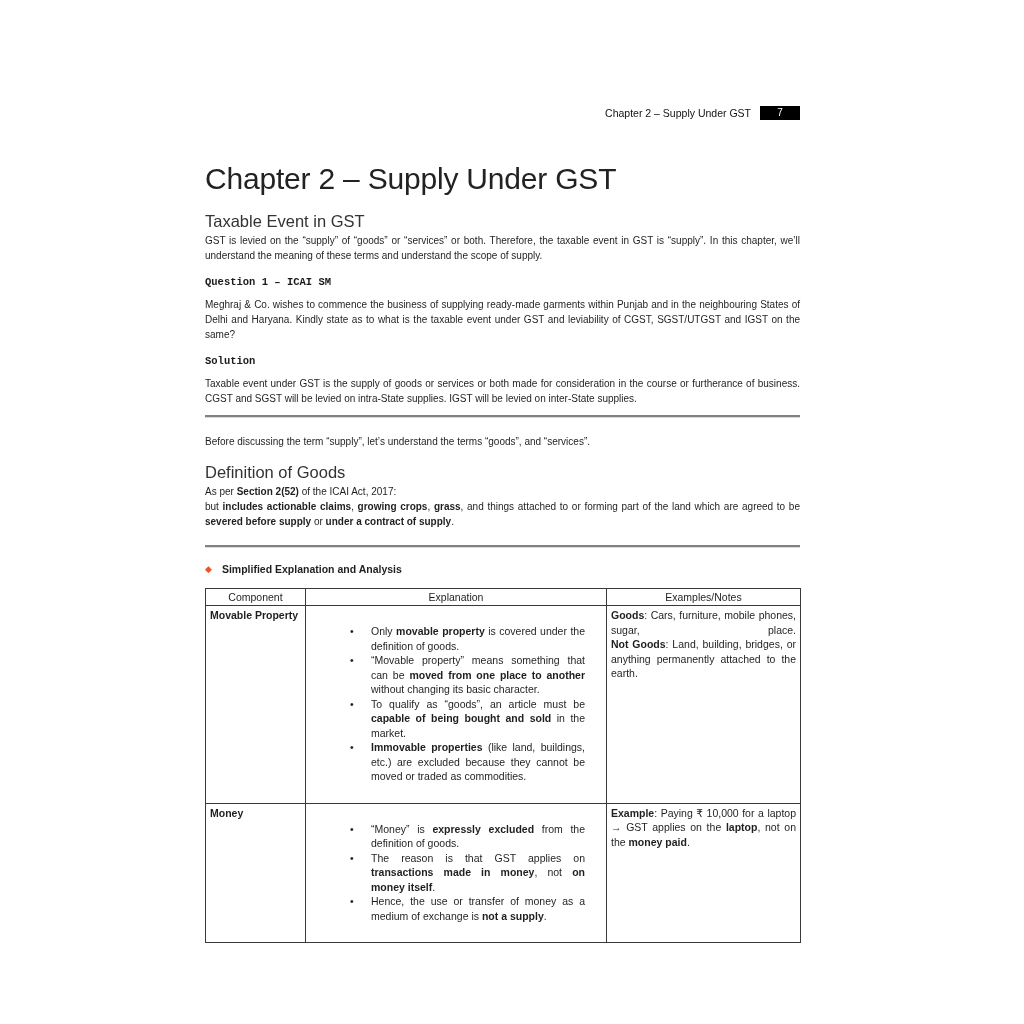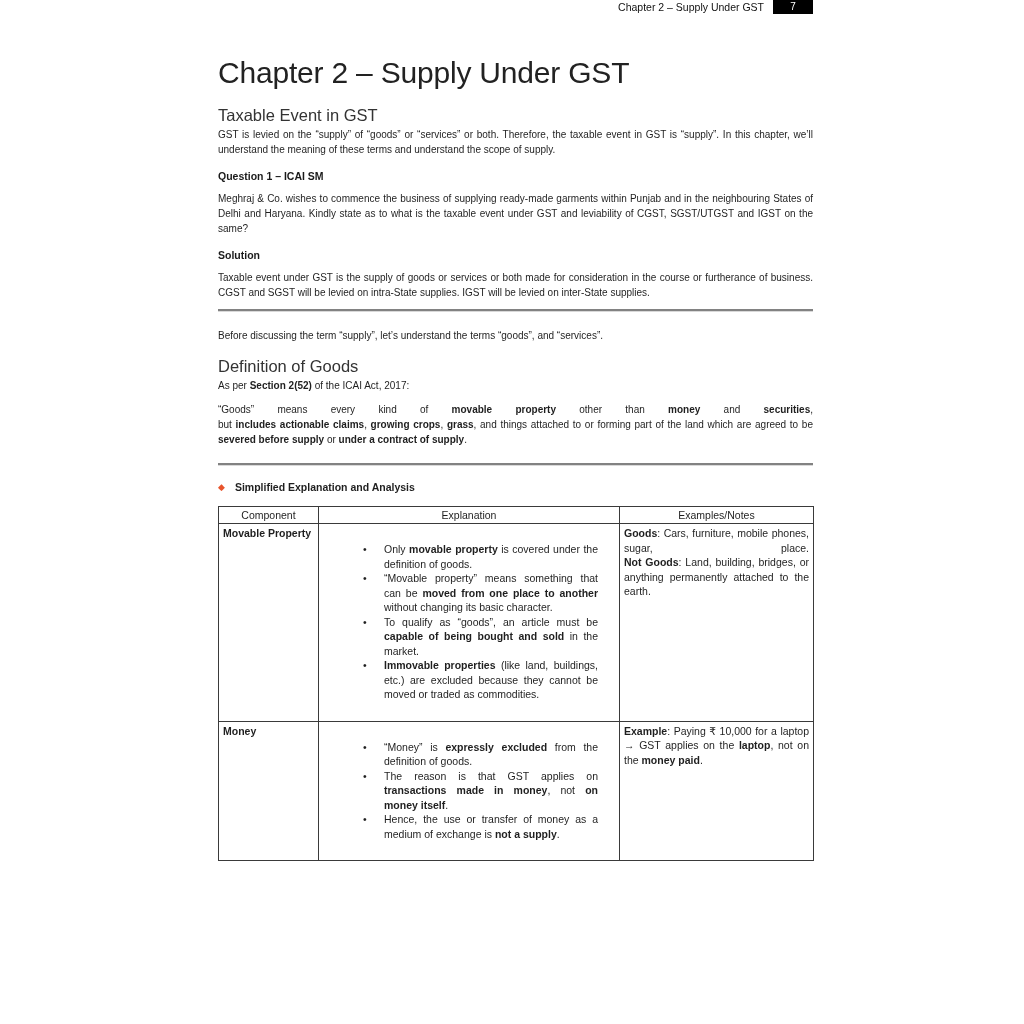--- a/index.html
+++ b/index.html
@@ -1,31 +1,31 @@
 <!DOCTYPE html>
 <html><head>
 <meta charset="utf-8">
 <style>
   html,body{margin:0;padding:0;background:#ffffff;}
   body{width:1024px;height:1024px;position:relative;overflow:hidden;
        font-family:"Liberation Sans","DejaVu Sans",sans-serif;color:#1f1f1f;}
-  .content{position:absolute;left:218px;top:0;width:595px;}
+  .content{position:absolute;left:205px;top:0;width:595px;padding-top:106px;}
 
   
   .pg-header{display:flex;justify-content:flex-end;align-items:center;gap:9px;
              font-size:10.5px;line-height:14px;color:#111;}
   .badge{background:#000;color:#fff;width:40px;height:14px;display:flex;
          align-items:center;justify-content:center;font-size:10px;}
 
   
   .doc-title{font-size:30px;font-weight:400;letter-spacing:-0.2px;color:#222;
              margin:41px 0 0 0;line-height:36px;}
   h2.sec{font-size:16.5px;font-weight:400;color:#333;margin:14px 0 0 0;line-height:20px;}
   h2.sec.def{margin-top:13px;}
-  h3.sub{font-size:10.5px;font-weight:700;margin:12px 0 0 0;line-height:14px;color:#1a1a1a;}
+  h3.sub{font-size:10.5px;font-weight:700;margin:12px 0 0 0;line-height:14px;color:#1a1a1a;font-family:Liberation Mono, monospace;}
 
   p,.bodytext{margin:0;font-size:10px;line-height:15px;color:#1f1f1f;}
   .just{text-align:justify;}
   .jlast{text-align:justify;text-align-last:justify;}
   .mt2{margin-top:2px;}.mt8{margin-top:8px;}.mt9{margin-top:9px;}.mt17{margin-top:17px;}
 
   .rule{border:0;height:0;border-top:2px solid #828282;box-shadow:0 1px 0 #d9d9d9;
         margin:9px 0 0 0;}
   .rule2{margin-top:16px;}
 
@@ -77,21 +77,20 @@
     <p class="just mt8">Taxable event under GST is the supply of goods or services or both made for consideration in the course or furtherance of business. CGST and SGST will be levied on intra-State supplies. IGST will be levied on inter-State supplies.</p>
   </section>
 
   <hr class="rule">
 
   <p class="mt17">Before discussing the term “supply”, let’s understand the terms “goods”, and “services”.</p>
 
   <section>
     <h2 class="sec def">Definition of Goods</h2>
     <p class="mt2"><span>As per </span><span class="b">Section 2(52)</span><span> of the ICAI Act, 2017:</span></p>
-    <div class="bodytext jlast mt9"><span>“Goods” means every kind of </span><span class="b">movable property</span><span> other than </span><span class="b">money</span><span> and </span><span class="b">securities</span><span>,</span></div>
     <div class="bodytext just"><span>but </span><span class="b">includes actionable claims</span><span>, </span><span class="b">growing crops</span><span>, </span><span class="b">grass</span><span>, and things attached to or forming part of the land which are agreed to be </span><span class="b">severed before supply</span><span> or </span><span class="b">under a contract of supply</span><span>.</span></div>
   </section>
 
   <hr class="rule rule2">
 
   <div class="callout">
     <span class="diamond">◆</span>
     <span class="lbl">Simplified Explanation and Analysis</span>
   </div>
 

